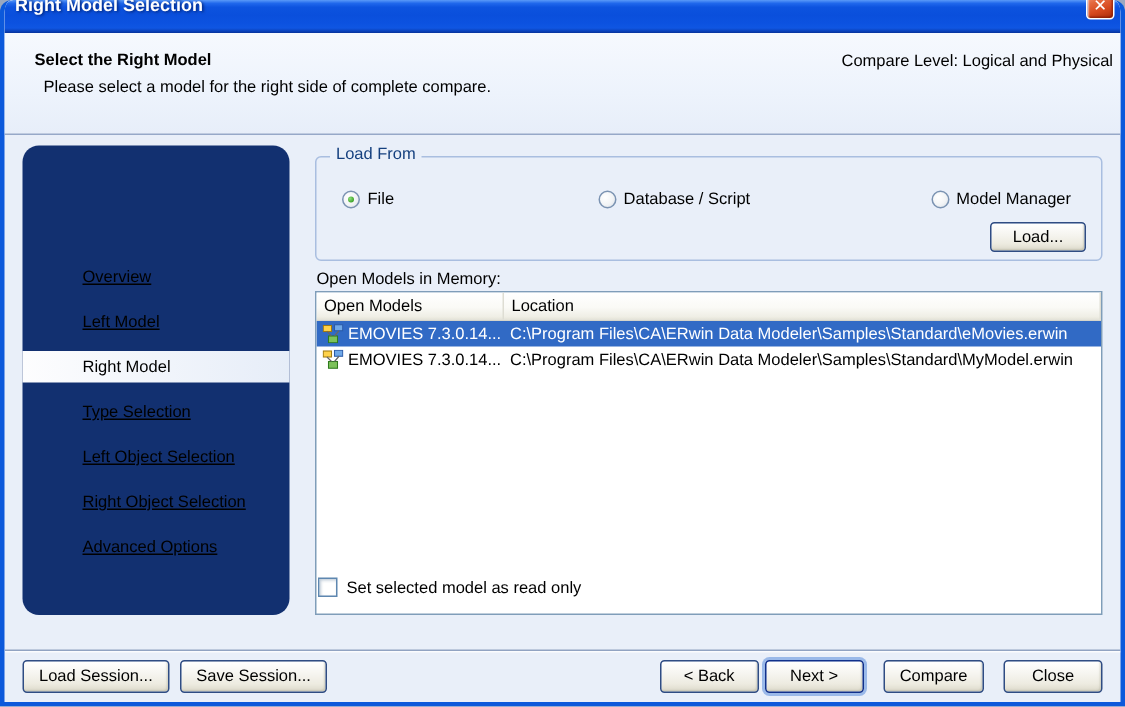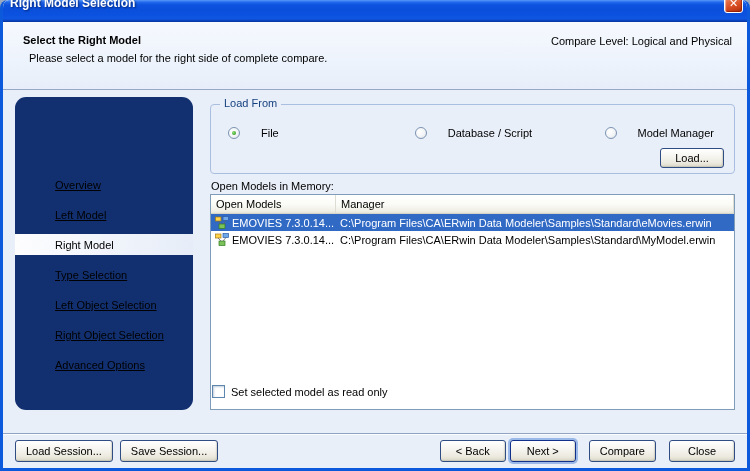--- a/index.html
+++ b/index.html
@@ -22,36 +22,36 @@
   .close-btn{width:19px;height:19px;border:1px solid #fff;border-radius:3px;
     background:linear-gradient(160deg,#F5A58B 0%,#E4683E 35%,#D6491E 65%,#A92D0C 100%);
     color:#fff;font-size:11px;font-weight:bold;display:flex;align-items:center;justify-content:center;
     box-shadow:inset 1px 1px 1px rgba(255,255,255,.5), inset -1px -1px 1px rgba(120,20,0,.6);cursor:default;}
   
   .header{height:68px;position:relative;
     background:linear-gradient(180deg,#F6F9FE 0%,#EDF3FC 60%,#E7EEF9 100%);
     border-bottom:1px solid #96A8C8;}
   .h-title{position:absolute;left:20px;top:12px;font-weight:bold;}
   .h-sub{position:absolute;left:26px;top:30px;}
-  .h-level{position:absolute;right:15px;top:13px;}
+  .h-level{position:absolute;right:5px;top:13px;}
   
   .body{position:relative;height:343px;}
   .sidebar{position:absolute;left:12px;top:7px;width:178px;height:313px;
     background:var(--sidebar-navy,#123070);padding-top:73px;border-radius:11px;}
   .nav-item{height:30px;display:flex;align-items:center;padding-left:40px;
     color:var(--link-color,#000000);text-decoration:underline;cursor:pointer;white-space:nowrap;}
   .nav-item.active{height:21px;margin:4px 0 5px 0;background:linear-gradient(90deg,#FDFDFE,#E6EDF8);
     text-decoration:none;cursor:default;color:#000;}
   
   .groupbox{position:absolute;left:207px;right:12px;top:14px;height:70px;
     border:1px solid #A9BEE0;border-radius:4px;}
   .gb-title{position:absolute;top:-8px;left:9px;background:var(--body-bg,#E9EFF9);
     padding:0 4px;color:#15407F;}
   .radio-row{display:flex;align-items:center;margin-top:22px;padding:0 20px 0 17px;}
-  .radio{display:inline-flex;align-items:center;gap:21px;cursor:default;}
+  .radio{display:inline-flex;align-items:center;gap:5px;cursor:default;}
   .radio-db{margin-left:136px;}
   .radio-mm{margin-left:auto;}
   .rb{width:12px;height:12px;border-radius:50%;border:1px solid #7B93B2;position:relative;flex:none;
     background:radial-gradient(circle at 35% 35%, #FFFFFF 0%, #F2F4F6 55%, #D8DEE6 100%);}
   .rb.on::after{content:"";position:absolute;left:3px;top:3px;width:4px;height:4px;border-radius:50%;
     background:radial-gradient(circle at 35% 35%, #8EE07A, #3FA42C 70%, #2C7F1C);}
   
   .btn{min-width:66px;height:22px;padding:0 10px;border:1px solid #2F4C83;border-radius:3px;
     background:linear-gradient(180deg,#FFFFFF 0%,#F6F5F0 40%,#EDEBE0 75%,#DCD9CA 100%);
     font-family:inherit;font-size:11px;color:#000;display:inline-flex;align-items:center;justify-content:center;
@@ -132,21 +132,21 @@
         </label>
       </div>
       <button class="btn load-btn">Load...</button>
     </div>
 
     <div class="models-label">Open Models in Memory:</div>
 
     <div class="listview">
       <div class="lv-header">
         <div class="lv-col col1">Open Models</div>
-        <div class="lv-col col2">Manager</div>
+        <div class="lv-col col2">Location</div>
       </div>
       <div class="lv-row selected">
         <div class="cell col1">
           <span class="micon">
             <svg width="14" height="13" viewBox="0 0 14 13">
               <rect x="0.5" y="1" width="5.5" height="4" fill="#FFD24A" stroke="#A07A10" stroke-width="0.7"></rect>
               <rect x="8" y="0.5" width="5.5" height="4" fill="#6FA8E8" stroke="#2A5AA8" stroke-width="0.7"></rect>
               <rect x="4" y="8" width="6" height="4.5" fill="#7CC25A" stroke="#2E7A1E" stroke-width="0.7"></rect>
               <path d="M3 5 L6 8 M11 4.5 L8 8" stroke="#666" stroke-width="0.8" fill="none"></path>
             </svg>

